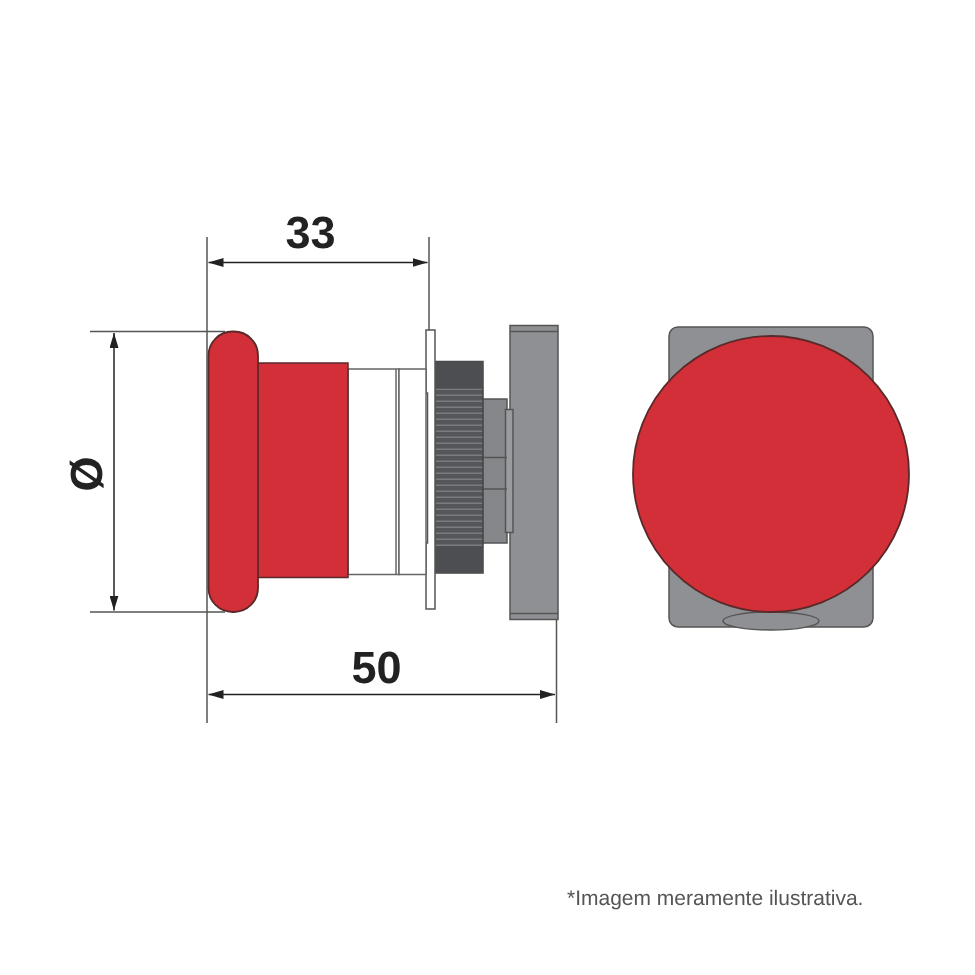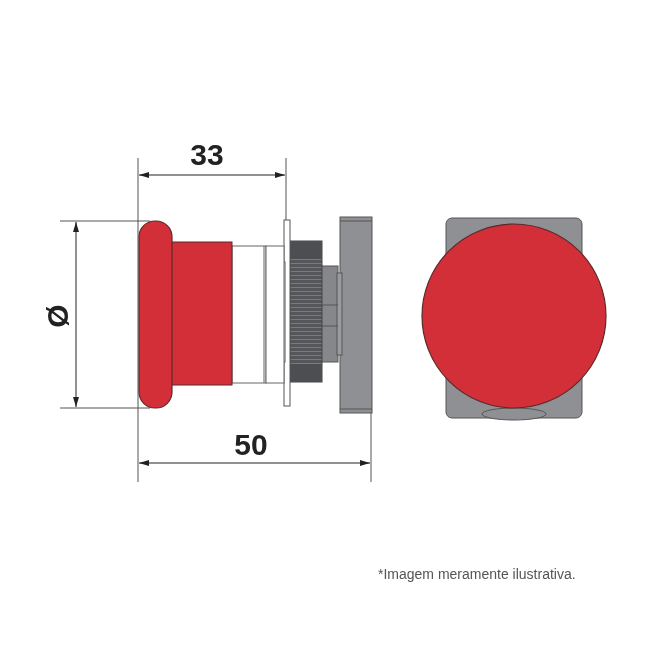--- a/index.html
+++ b/index.html
@@ -1,20 +1,20 @@
 <!DOCTYPE html>
 <html><head>
 <meta charset="utf-8">
 <style>
   html, body { margin: 0; padding: 0; background: #ffffff; }
   body { width: 650px; height: 650px; position: relative; overflow: hidden;
          font-family: "Liberation Sans", sans-serif; }
   #drawing { position: absolute; left: 0; top: 0; width: 650px; height: 650px; }
   .dim-text { font-family: "Liberation Sans", sans-serif; font-weight: bold; fill: #222222; }
-  .note { position: absolute; left: 378px; top: 566px; font-size: 14px; color: #555555;
+  .note { position: absolute; left: 378px; top: 590px; font-size: 14px; color: #555555;
           font-family: "Liberation Sans", sans-serif; white-space: nowrap; }
 </style>
 </head>
 <body>
 
 <svg id="drawing" viewBox="0 0 650 650" xmlns="http://www.w3.org/2000/svg">
   <defs>
     <marker id="arrow" viewBox="0 0 10 6" refX="10" refY="3" markerWidth="10" markerHeight="6" orient="auto-start-reverse" markerUnits="userSpaceOnUse">
       <path d="M0,0 L10,3 L0,6 z" fill="#222"></path>
     </marker>

